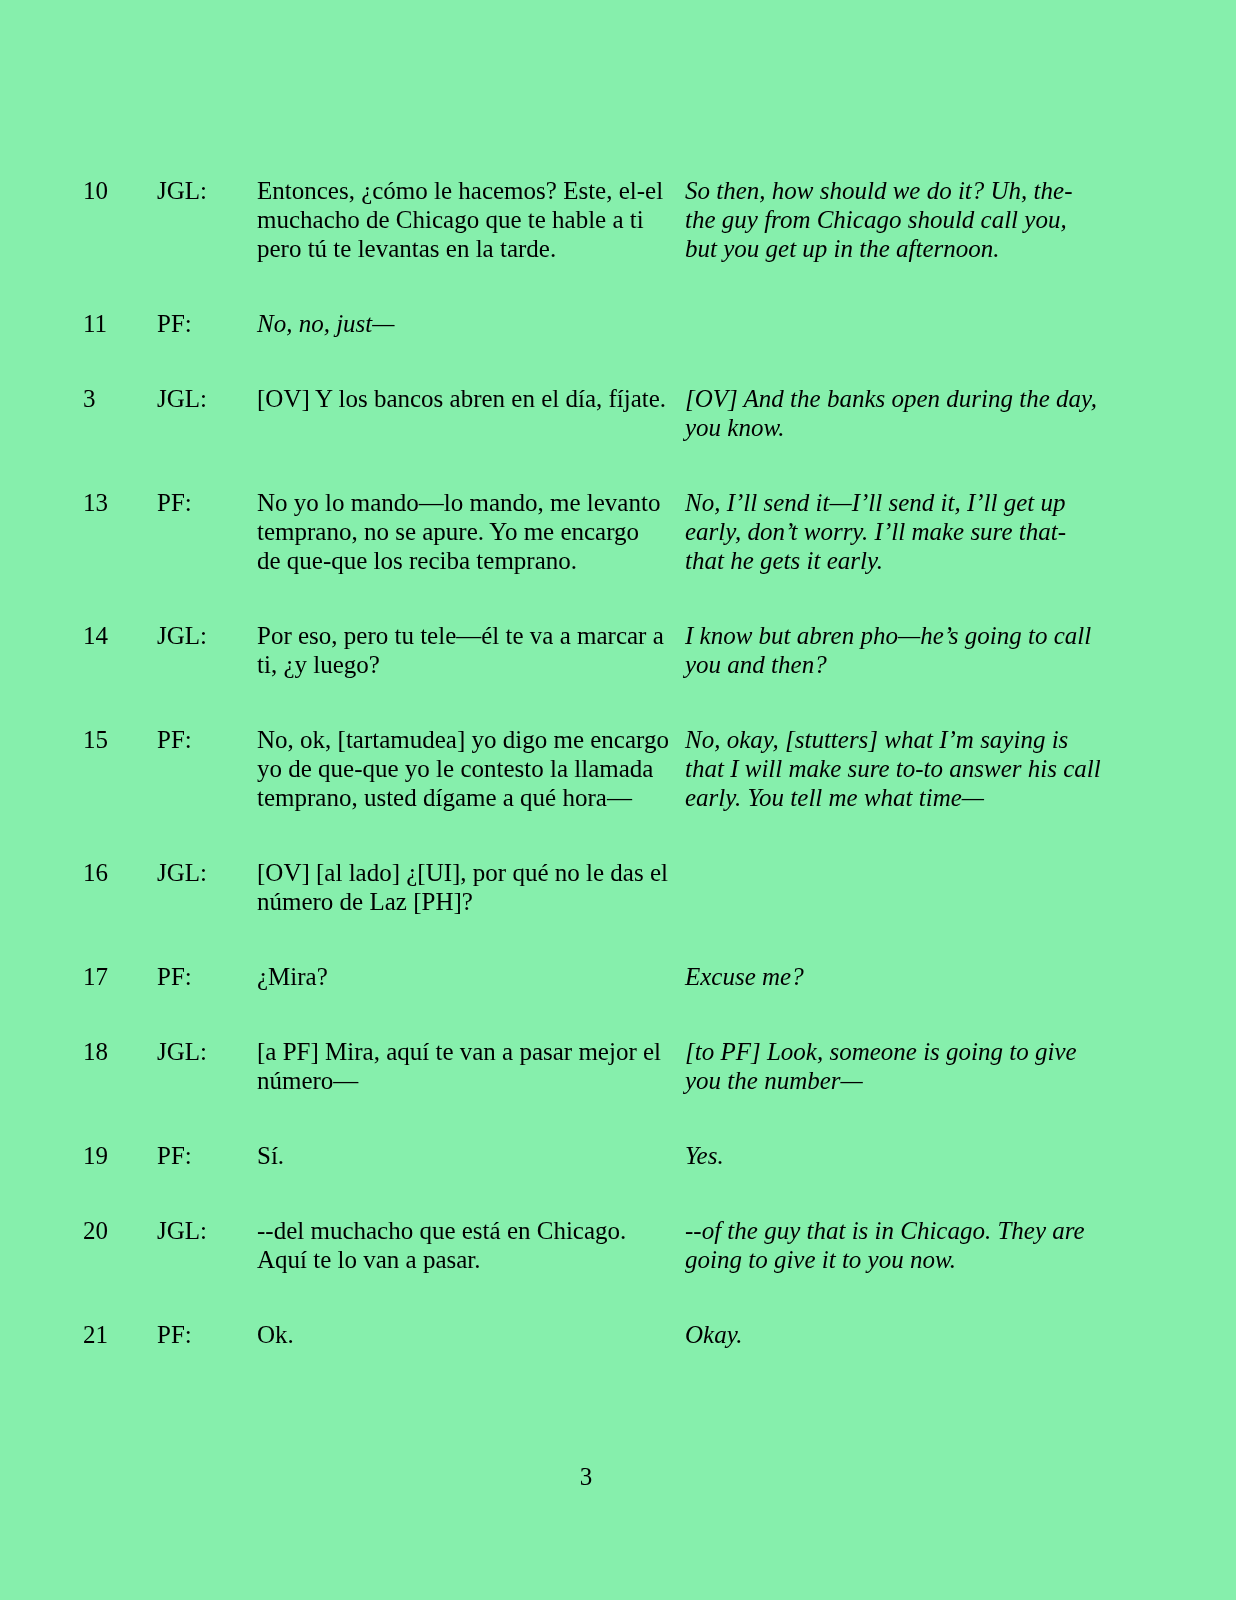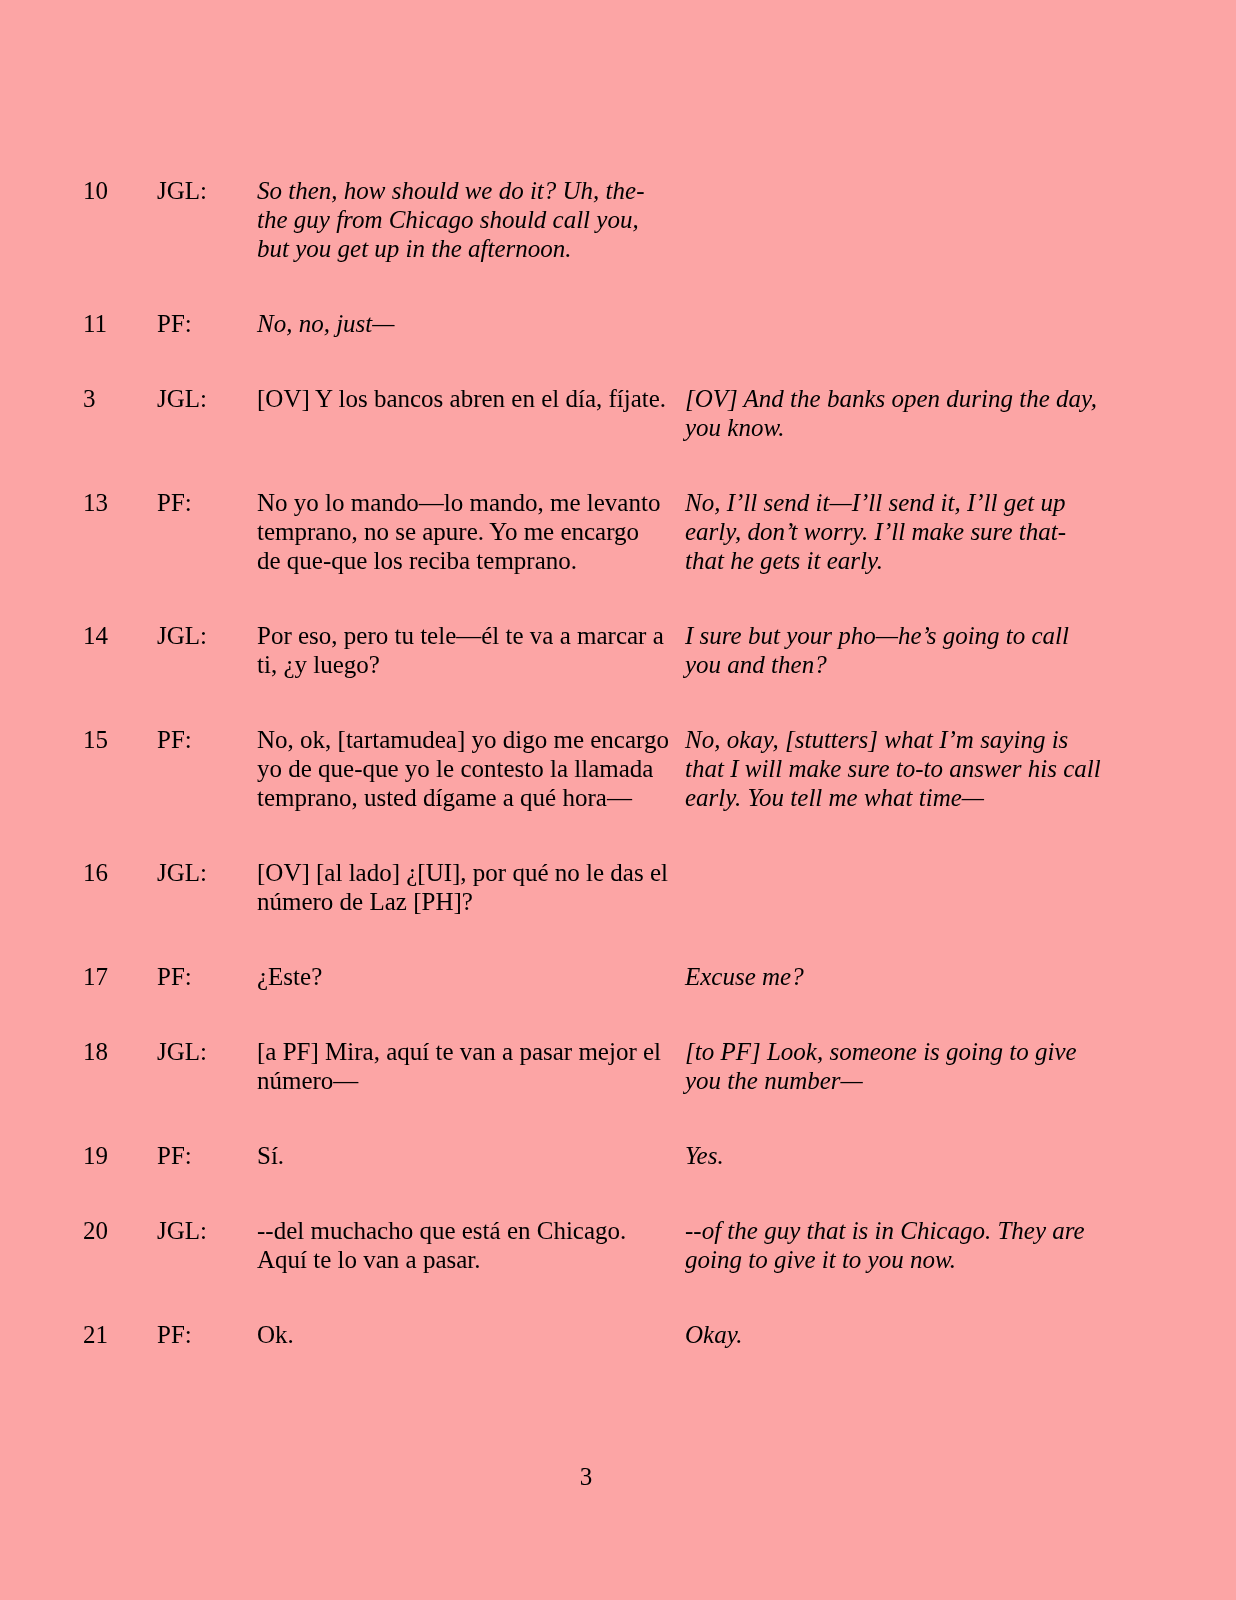--- a/index.html
+++ b/index.html
@@ -13,21 +13,21 @@
     height: 1600px;
     font-family: "Liberation Serif", "DejaVu Serif", serif;
     font-size: 25px;
     line-height: 29px;
     color: #000000;
     overflow: hidden;
   }
   .page {
     position: absolute;
     inset: 0;
-    background: #fca5a5;
+    background: #86efac;
   }
   .content {
     position: absolute;
     left: 83px;
     top: 176px;
     width: 1062px;
   }
   .row {
     display: grid;
     grid-template-columns: 74px 100px 428px 460px;
@@ -48,20 +48,23 @@
 </style>
 </head>
 <body>
 
 <div class="page">
   <div class="content">
 
     <div class="row">
       <div class="c-num">10</div>
       <div class="c-spk">JGL:</div>
+      <div class="c-es">Entonces, ¿cómo le hacemos? Este, el-el
+muchacho de Chicago que te hable a ti
+pero tú te levantas en la tarde.</div>
       <div class="c-en">So then, how should we do it? Uh, the-
 the guy from Chicago should call you,
 but you get up in the afternoon.</div>
     </div>
 
     <div class="row">
       <div class="c-num">11</div>
       <div class="c-spk">PF:</div>
       <div class="c-en">No, no, just—</div>
     </div>
@@ -83,21 +86,21 @@
       <div class="c-en">No, I’ll send it—I’ll send it, I’ll get up
 early, don’t worry. I’ll make sure that-
 that he gets it early.</div>
     </div>
 
     <div class="row">
       <div class="c-num">14</div>
       <div class="c-spk">JGL:</div>
       <div class="c-es">Por eso, pero tu tele—él te va a marcar a
 ti, ¿y luego?</div>
-      <div class="c-en">I sure but your pho—he’s going to call
+      <div class="c-en">I know but abren pho—he’s going to call
 you and then?</div>
     </div>
 
     <div class="row">
       <div class="c-num">15</div>
       <div class="c-spk">PF:</div>
       <div class="c-es">No, ok, [tartamudea] yo digo me encargo
 yo de que-que yo le contesto la llamada
 temprano, usted dígame a qué hora—</div>
       <div class="c-en">No, okay, [stutters] what I’m saying is
@@ -108,21 +111,21 @@
     <div class="row">
       <div class="c-num">16</div>
       <div class="c-spk">JGL:</div>
       <div class="c-es">[OV] [al lado] ¿[UI], por qué no le das el
 número de Laz [PH]?</div>
     </div>
 
     <div class="row">
       <div class="c-num">17</div>
       <div class="c-spk">PF:</div>
-      <div class="c-es">¿Este?</div>
+      <div class="c-es">¿Mira?</div>
       <div class="c-en">Excuse me?</div>
     </div>
 
     <div class="row">
       <div class="c-num">18</div>
       <div class="c-spk">JGL:</div>
       <div class="c-es">[a PF] Mira, aquí te van a pasar mejor el
 número—</div>
       <div class="c-en">[to PF] Look, someone is going to give
 you the number—</div>

